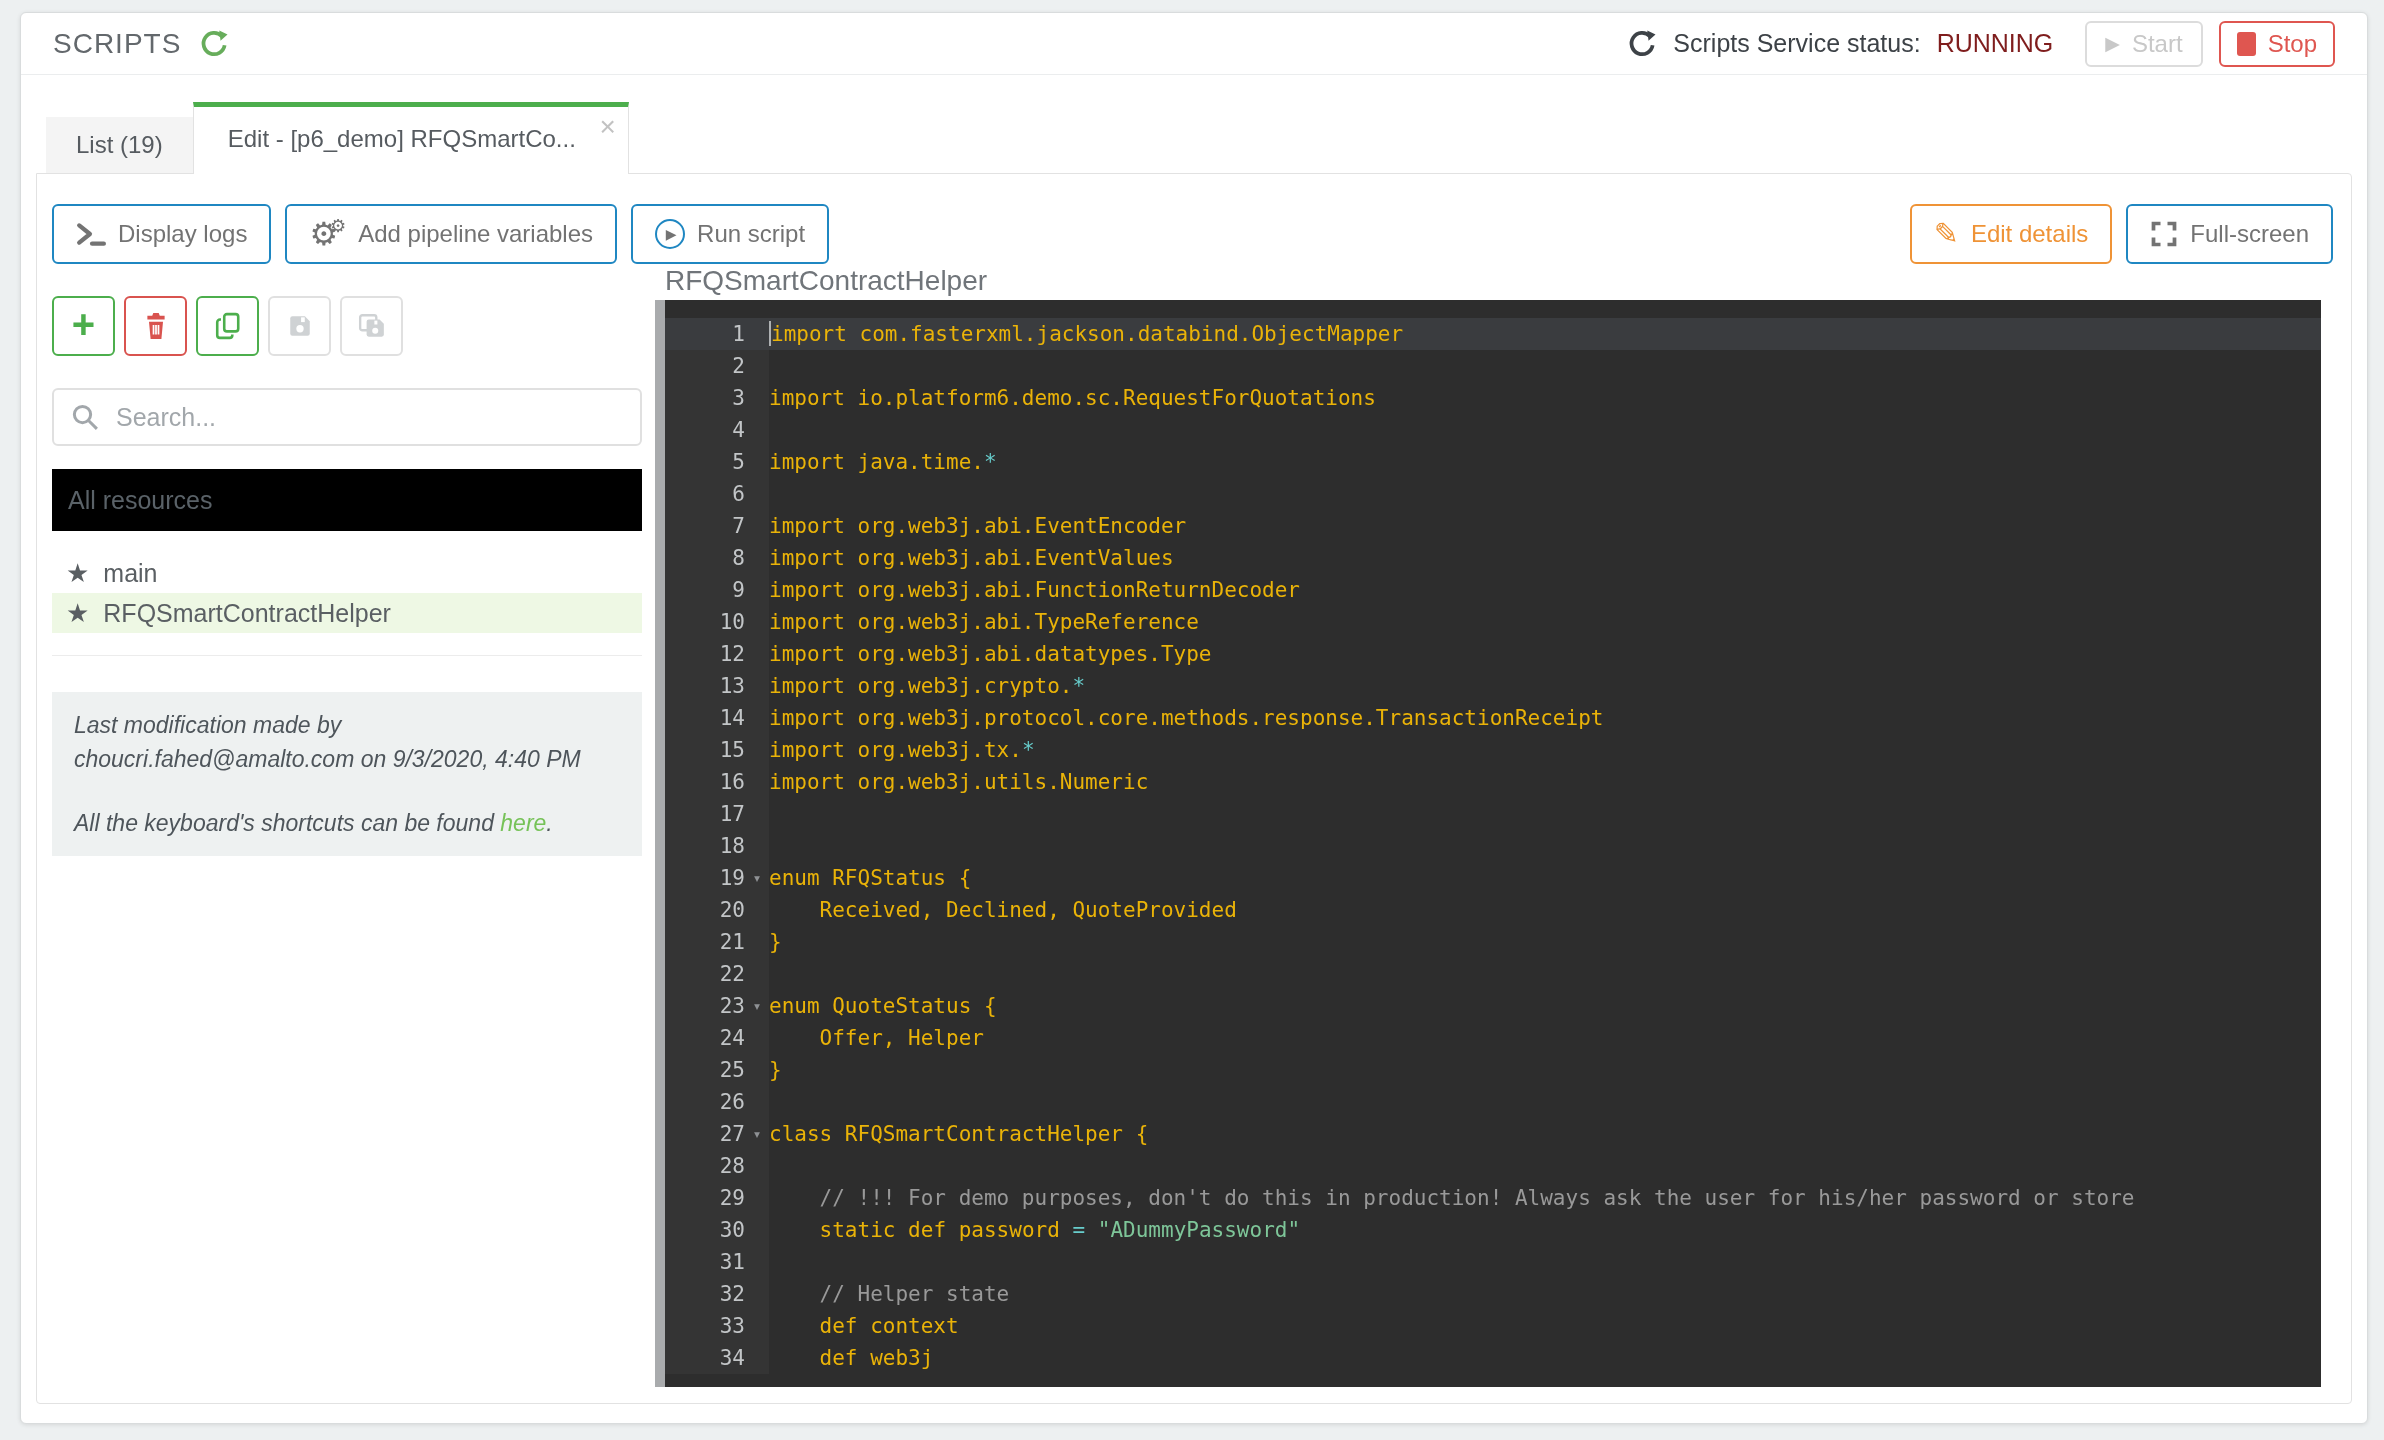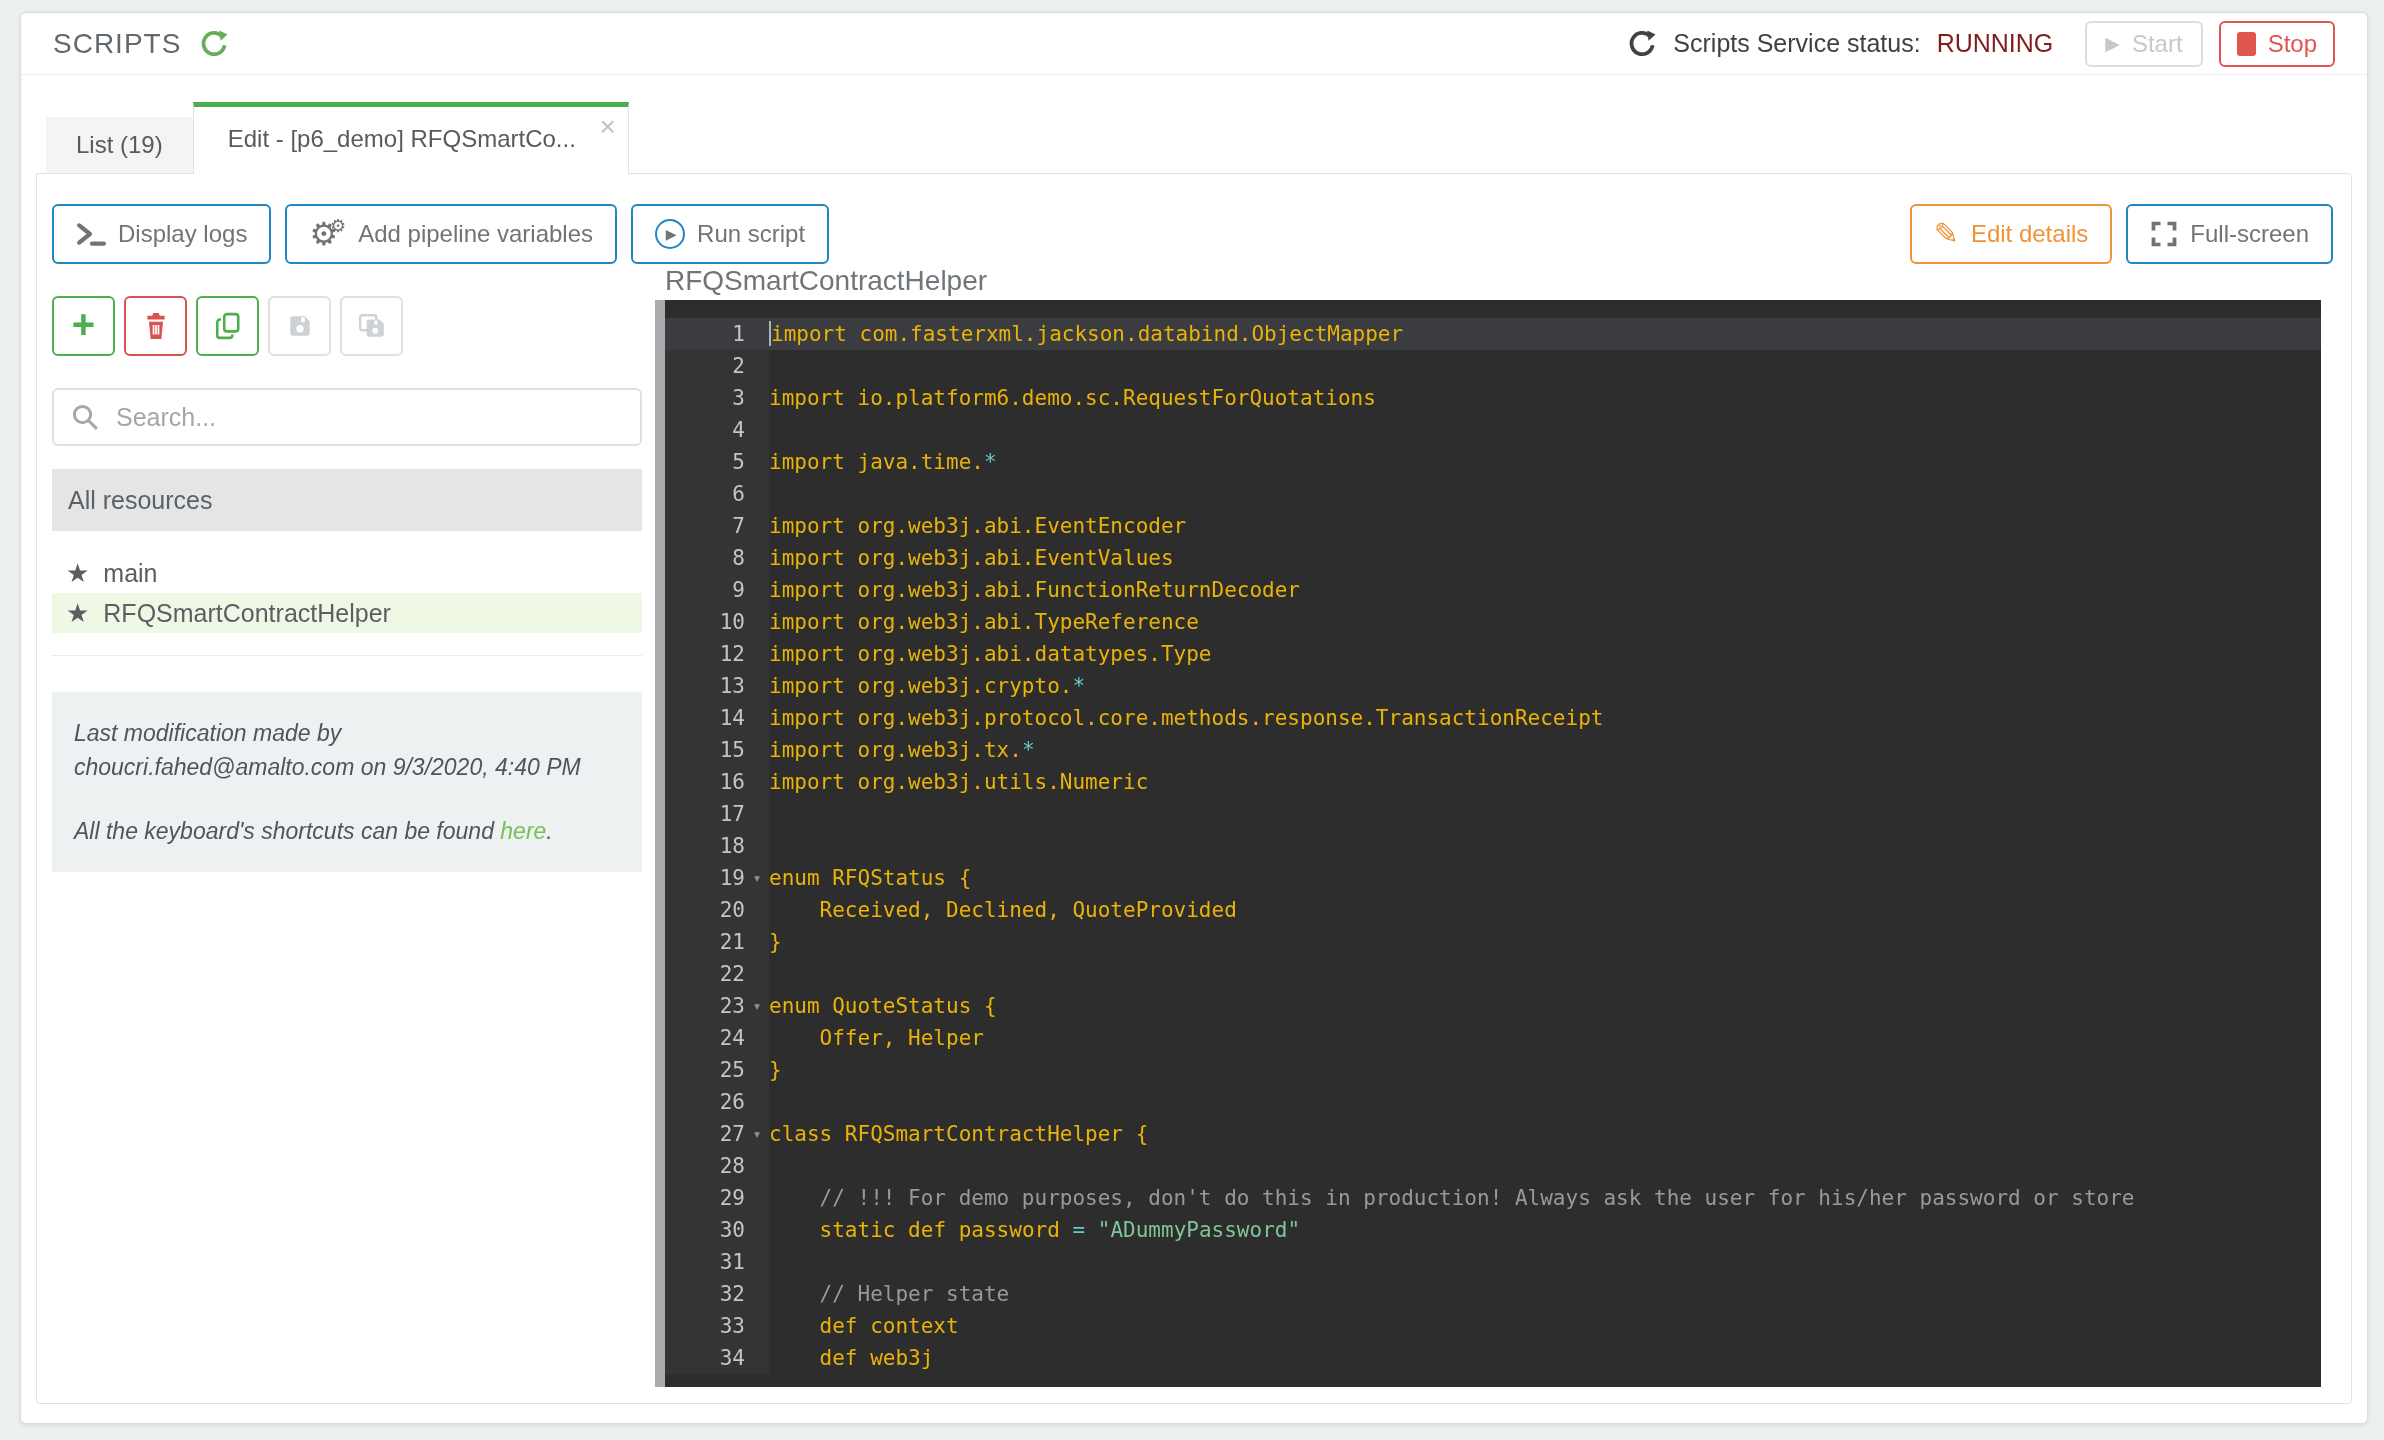--- a/index.html
+++ b/index.html
@@ -69,29 +69,29 @@
   .abtn-red   { border:2px solid #d9534f; color:#d9534f; }
   .abtn-gray  { border:2px solid #e0e0e0; color:#cfd2d4; }
   .plus-glyph { font-size:40px; font-weight:bold; line-height:1; margin-top:-4px; }
   .search-wrap { position:relative; margin-top:32px; }
   .search-input {
     width:100%; height:58px; border:2px solid #e0e0e0; border-radius:6px;
     font-family:inherit; font-size:25px; color:#555; padding:0 16px 0 62px; outline:none;
   }
   .search-input::placeholder { color:#a2a7ab; }
   .search-icon { position:absolute; left:18px; top:14px; color:#a2a7ab; }
-  .group-header { margin-top:23px; height:62px; background:#e5e5e5; display:flex;
+  .group-header { margin-top:23px; height:62px; background:#000000; display:flex;
                   align-items:center; padding:0 16px; font-size:25px; color:#5a6268; }
   .resource-list { margin-top:22px; }
   .resource-item { height:40px; display:flex; align-items:center; gap:14px; padding:0 14px;
                    font-size:25px; color:#5a5f63; cursor:pointer; }
   .resource-item.selected { background:#eef8e4; }
   .star { font-size:26px; line-height:1; color:#5a5f63; }
   .list-divider { border:none; border-top:1px solid #ececec; margin:22px 0 0 0; }
-  .info-box { margin-top:36px; background:#eef1f1; padding:24px 22px; font-style:italic;
+  .info-box { margin-top:36px; background:#eef1f1; padding:16px 22px; font-style:italic;
               font-size:23px; color:#4e555b; line-height:34px; }
   .info-box .para2 { margin-top:30px; }
   .link-green { color:#76c258; cursor:pointer; }
   
   .editor-pane { flex:1; min-width:0; margin-left:13px; margin-top:-32px; }
   .editor-title { font-size:28px; color:#70757a; padding-left:10px; height:34px; line-height:34px; }
   .code-editor {
     margin-top:2px; height:1087px; background:#2d2d2d; position:relative; overflow:hidden;
     font-family:"DejaVu Sans Mono", monospace; font-size:21px; line-height:32px;
   }

